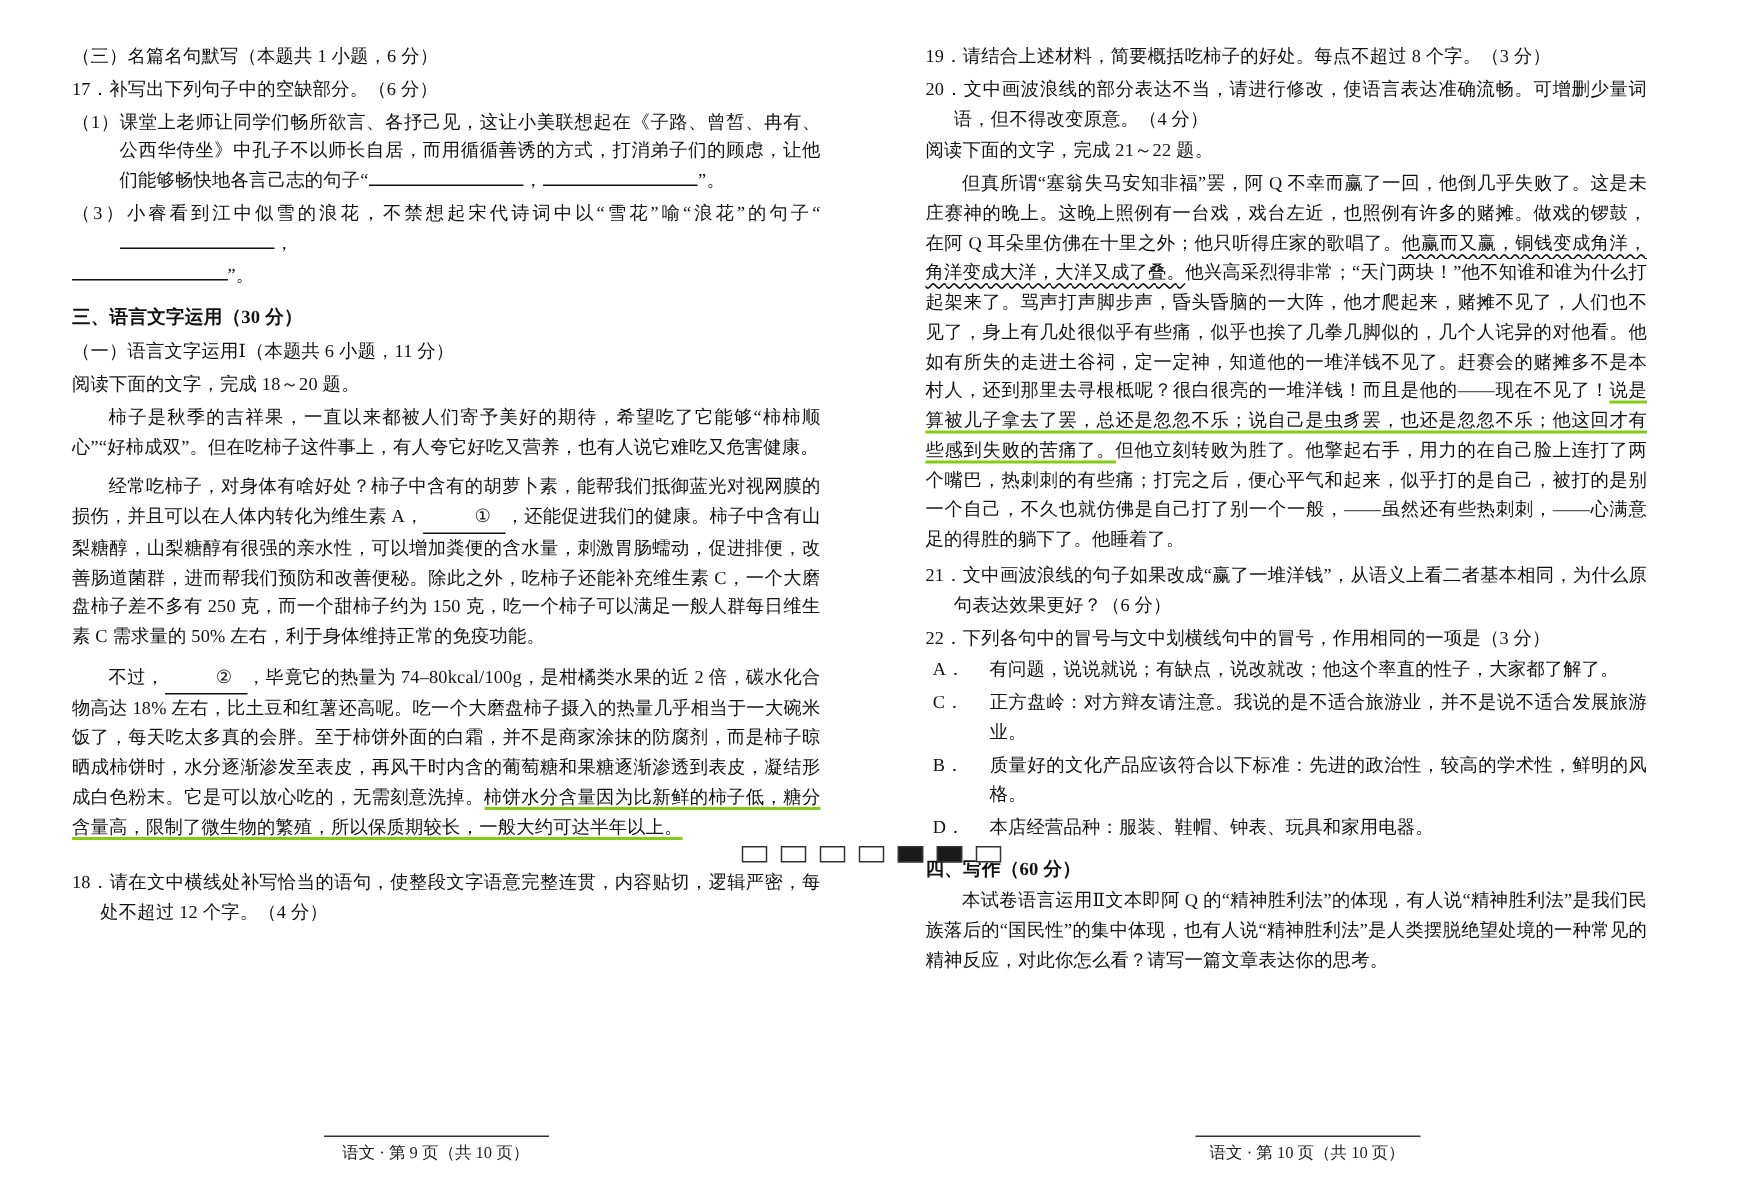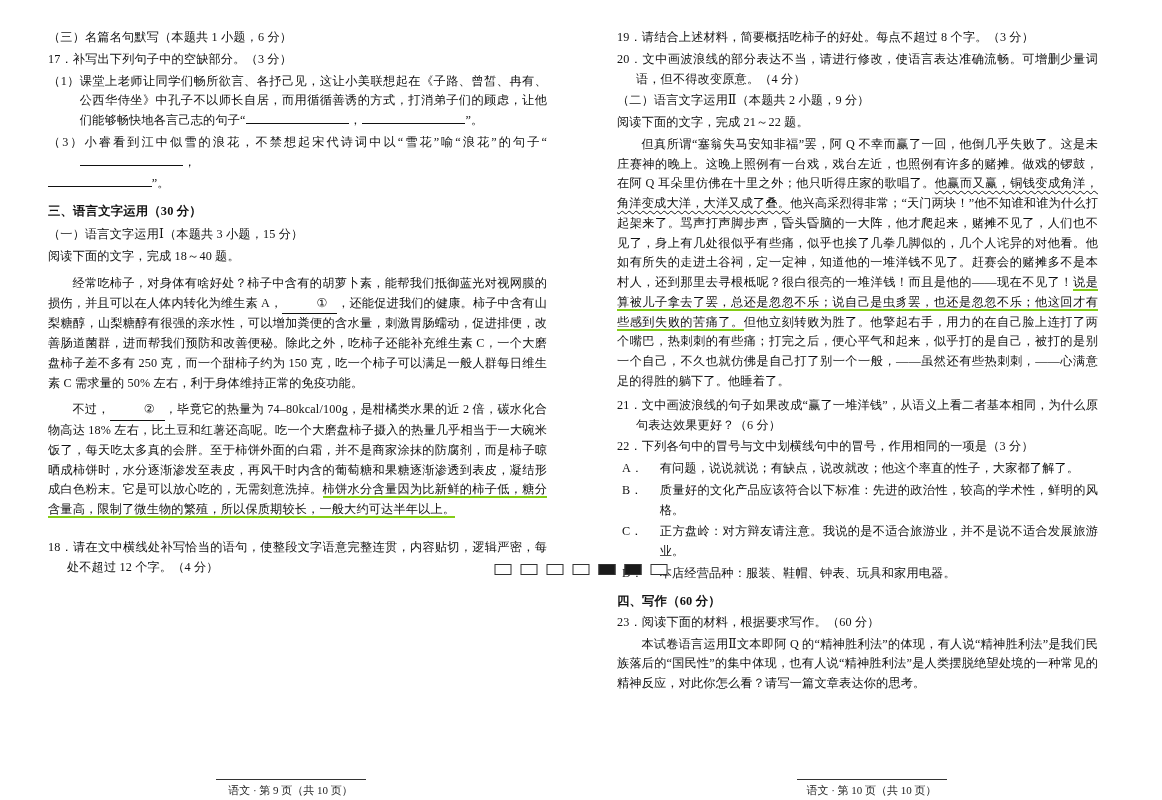--- a/index.html
+++ b/index.html
@@ -82,21 +82,21 @@
     text-underline-offset: 2.5px;
   }
   .num-circ {
     display: inline-block;
     border-bottom: 1px solid #111;
     min-width: 4.5em;
     text-align: center;
   }
   .footer {
     position: absolute;
-    bottom: 2px;
+    bottom: 24px;
     left: 0;
     width: 100%;
     text-align: center;
     font-size: 11px;
     color: #222;
   }
   .footer-inner {
     display: inline-block;
     border-top: 1px solid #333;
     padding-top: 3px;
@@ -128,32 +128,33 @@
 </head>
 <body>
 
 <div class="page">
 
   <div class="col left">
     <div class="content">
 
       <p class="hang">（三）名篇名句默写（本题共 1 小题，6 分）</p>
 
-      <p class="hang">17．补写出下列句子中的空缺部分。（3 分）</p>
+      <p class="hang">17．补写出下列句子中的空缺部分。（6 分）</p>
 
       <p class="hang2"><span>（1）课堂上老师让同学们畅所欲言、各抒己见，这让小美联想起在《子路、曾皙、冉有、公西华侍坐》中孔子不以师长自居，而用循循善诱的方式，打消弟子们的顾虑，让他们能够畅快地各言己志的句子“</span><span class="blank"></span><span>，</span><span class="blank"></span><span>”。</span></p>
 
 
       <p class="hang2"><span>（3）小睿看到江中似雪的浪花，不禁想起宋代诗词中以“雪花”喻“浪花”的句子“</span><span class="blank"></span><span>，</span></p>
       <p><span class="blank"></span><span>”。</span></p>
 
       <p class="sec-title">三、语言文字运用（30 分）</p>
-      <p class="sub-title">（一）语言文字运用Ⅰ（本题共 3 小题，15 分）</p>
-      <p>阅读下面的文字，完成 18～40 题。</p>
-
+      <p class="sub-title">（一）语言文字运用Ⅰ（本题共 6 小题，11 分）</p>
+      <p>阅读下面的文字，完成 18～20 题。</p>
+
+      <p class="ind1">柿子是秋季的吉祥果，一直以来都被人们寄予美好的期待，希望吃了它能够“柿柿顺心”“好柿成双”。但在吃柿子这件事上，有人夸它好吃又营养，也有人说它难吃又危害健康。</p>
       <div class="gap"></div>
 
       <p class="ind1"><span>经常吃柿子，对身体有啥好处？柿子中含有的胡萝卜素，能帮我们抵御蓝光对视网膜的损伤，并且可以在人体内转化为维生素 A，</span><span class="num-circ">①</span><span>，还能促进我们的健康。柿子中含有山梨糖醇，山梨糖醇有很强的亲水性，可以增加粪便的含水量，刺激胃肠蠕动，促进排便，改善肠道菌群，进而帮我们预防和改善便秘。除此之外，吃柿子还能补充维生素 C，一个大磨盘柿子差不多有 250 克，而一个甜柿子约为 150 克，吃一个柿子可以满足一般人群每日维生素 C 需求量的 50% 左右，利于身体维持正常的免疫功能。</span></p>
       <div class="gap"></div>
 
       <p class="ind1"><span>不过，</span><span class="num-circ">②</span><span>，毕竟它的热量为 74–80kcal/100g，是柑橘类水果的近 2 倍，碳水化合物高达 18% 左右，比土豆和红薯还高呢。吃一个大磨盘柿子摄入的热量几乎相当于一大碗米饭了，每天吃太多真的会胖。至于柿饼外面的白霜，并不是商家涂抹的防腐剂，而是柿子晾晒成柿饼时，水分逐渐渗发至表皮，再风干时内含的葡萄糖和果糖逐渐渗透到表皮，凝结形成白色粉末。它是可以放心吃的，无需刻意洗掉。</span><span class="ul">柿饼水分含量因为比新鲜的柿子低，糖分含量高，限制了微生物的繁殖，所以保质期较长，一般大约可达半年以上。</span></p>
 
       <p class="hang" style="margin-top:18px">18．请在文中横线处补写恰当的语句，使整段文字语意完整连贯，内容贴切，逻辑严密，每处不超过 12 个字。（4 分）</p>
     </div>
 
@@ -161,35 +162,33 @@
       <span class="footer-inner">语文 · 第 9 页（共 10 页）</span>
     </div>
   </div>
 
   <div class="col right">
     <div class="content">
 
       <p class="hang">19．请结合上述材料，简要概括吃柿子的好处。每点不超过 8 个字。（3 分）</p>
       <p class="hang">20．文中画波浪线的部分表达不当，请进行修改，使语言表达准确流畅。可增删少量词语，但不得改变原意。（4 分）</p>
 
-      <p class="hang">（二）语言文字运用Ⅱ（本题共 2 小题，9 分）</p>
       <p>阅读下面的文字，完成 21～22 题。</p>
 
       <p class="ind1"><span>但真所谓“塞翁失马安知非福”罢，阿 Q 不幸而赢了一回，他倒几乎失败了。这是未庄赛神的晚上。这晚上照例有一台戏，戏台左近，也照例有许多的赌摊。做戏的锣鼓，在阿 Q 耳朵里仿佛在十里之外；他只听得庄家的歌唱了。</span><span class="wave">他赢而又赢，铜钱变成角洋，角洋变成大洋，大洋又成了叠。</span><span>他兴高采烈得非常；“天门两块！”他不知谁和谁为什么打起架来了。骂声打声脚步声，昏头昏脑的一大阵，他才爬起来，赌摊不见了，人们也不见了，身上有几处很似乎有些痛，似乎也挨了几拳几脚似的，几个人诧异的对他看。他如有所失的走进土谷祠，定一定神，知道他的一堆洋钱不见了。赶赛会的赌摊多不是本村人，还到那里去寻根柢呢？很白很亮的一堆洋钱！而且是他的——现在不见了！</span><span class="ul">说是算被儿子拿去了罢，总还是忽忽不乐；说自己是虫豸罢，也还是忽忽不乐；他这回才有些感到失败的苦痛了。</span><span>但他立刻转败为胜了。他擎起右手，用力的在自己脸上连打了两个嘴巴，热刺刺的有些痛；打完之后，便心平气和起来，似乎打的是自己，被打的是别一个自己，不久也就仿佛是自己打了别一个一般，——虽然还有些热刺刺，——心满意足的得胜的躺下了。他睡着了。</span></p>
 
       <p class="hang" style="margin-top:4px">21．文中画波浪线的句子如果改成“赢了一堆洋钱”，从语义上看二者基本相同，为什么原句表达效果更好？（6 分）</p>
       <p class="hang">22．下列各句中的冒号与文中划横线句中的冒号，作用相同的一项是（3 分）</p>
 
       <p class="ind-opt"><span class="opt-label">A．</span><span>有问题，说说就说；有缺点，说改就改；他这个率直的性子，大家都了解了。</span></p>
+      <p class="ind-opt"><span class="opt-label">C．</span><span>正方盘岭：对方辩友请注意。我说的是不适合旅游业，并不是说不适合发展旅游业。</span></p>
       <p class="ind-opt"><span class="opt-label">B．</span><span>质量好的文化产品应该符合以下标准：先进的政治性，较高的学术性，鲜明的风格。</span></p>
-      <p class="ind-opt"><span class="opt-label">C．</span><span>正方盘岭：对方辩友请注意。我说的是不适合旅游业，并不是说不适合发展旅游业。</span></p>
       <p class="ind-opt"><span class="opt-label">D．</span><span>本店经营品种：服装、鞋帽、钟表、玩具和家用电器。</span></p>
 
       <p class="sec-title">四、写作（60 分）</p>
-      <p class="hang">23．阅读下面的材料，根据要求写作。（60 分）</p>
 
       <p class="ind1">本试卷语言运用Ⅱ文本即阿 Q 的“精神胜利法”的体现，有人说“精神胜利法”是我们民族落后的“国民性”的集中体现，也有人说“精神胜利法”是人类摆脱绝望处境的一种常见的精神反应，对此你怎么看？请写一篇文章表达你的思考。</p>
     </div>
 
     <div class="footer">
       <span class="footer-inner">语文 · 第 10 页（共 10 页）</span>
     </div>
   </div>
 
   <div class="marks">

